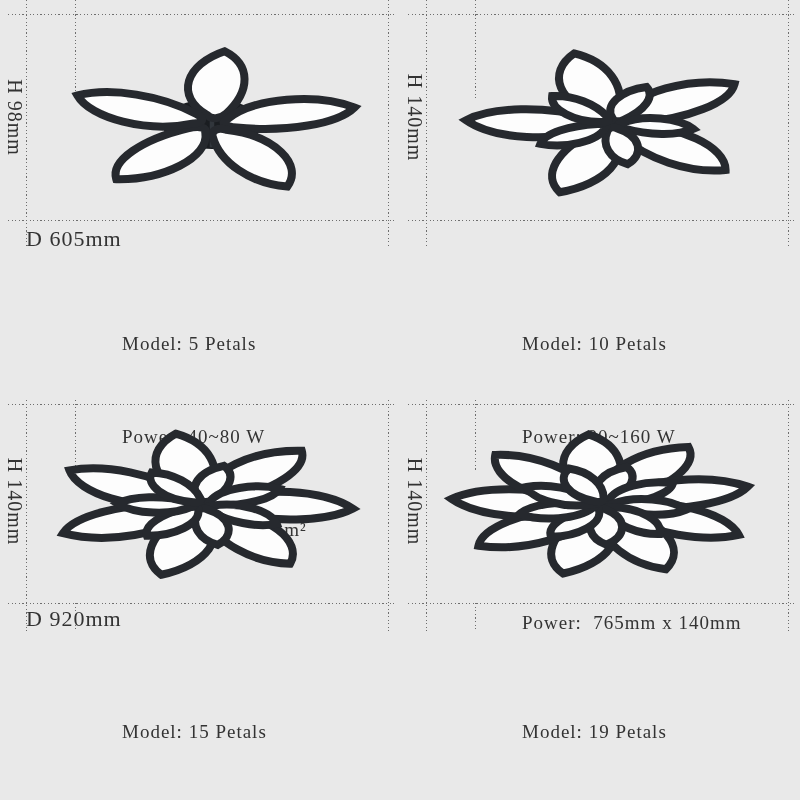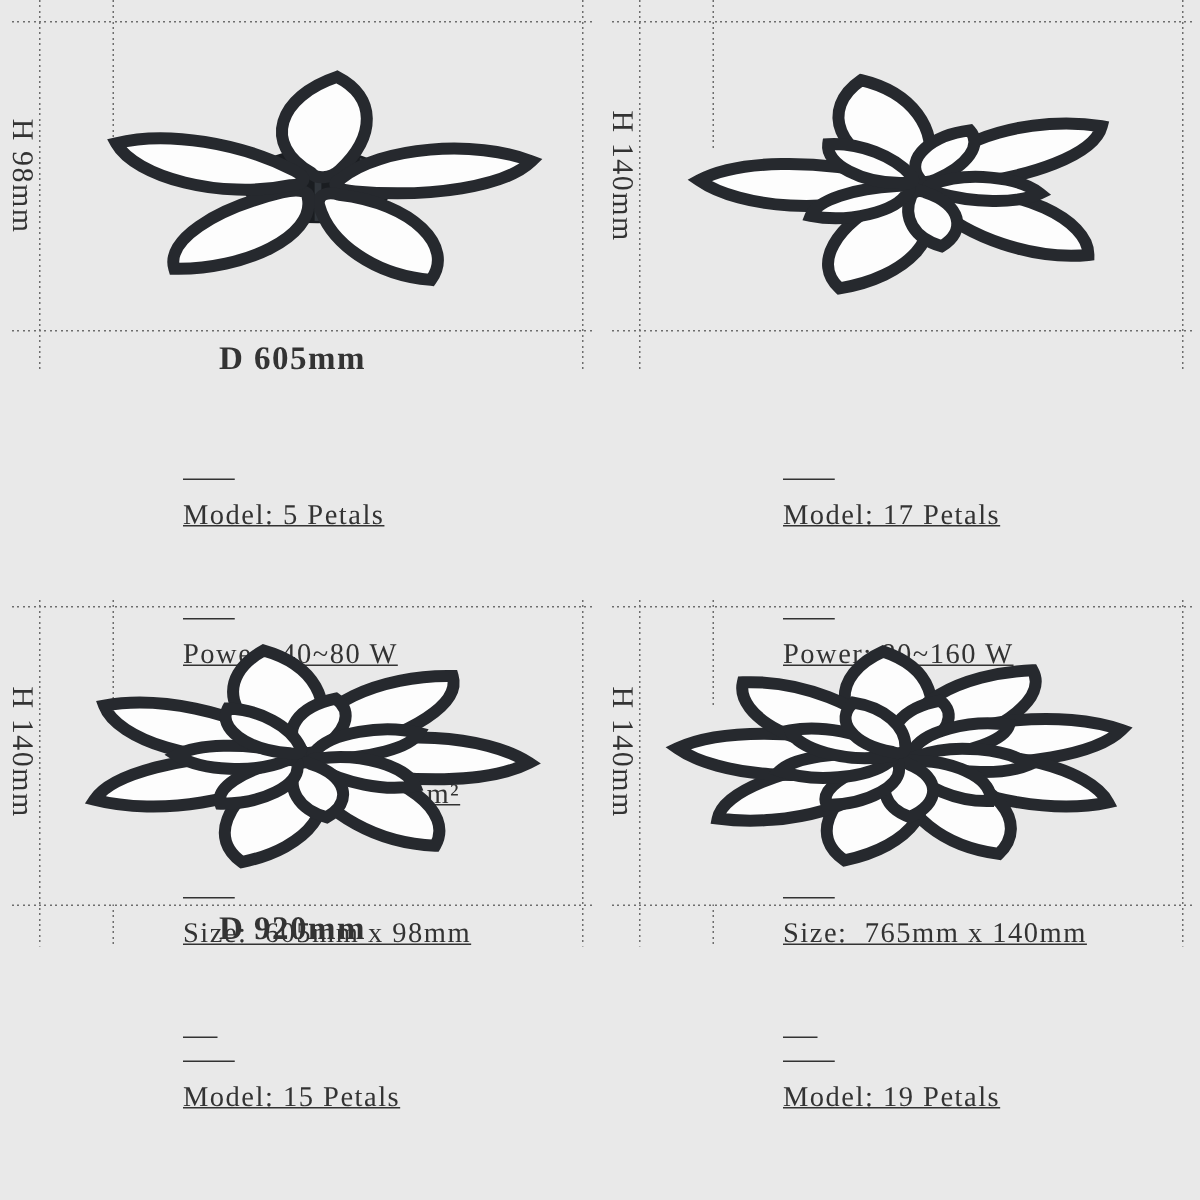--- a/index.html
+++ b/index.html
@@ -27,28 +27,28 @@
   .row-bot .vl-left,.row-bot .vl-right{height:231px}
   .row-top .vl-mid{height:100px} .row-bot .vl-mid{height:72px}
 
   
   .h-label{position:absolute;width:160px;left:-66px;text-align:center;
     transform:rotate(90deg);font-size:20px;letter-spacing:1px;white-space:pre;}
   .row-top .h-label{top:106px}
   .row-bot .h-label{top:90px}
 
   
-  .d-label{position:absolute;left:14px;width:362px;text-align:center;
-    font-size:22px;letter-spacing:1px;white-space:pre;font-weight:bold;}
+  .d-label{position:absolute;left:26px;width:362px;text-align:left;
+    font-size:22px;letter-spacing:1px;white-space:pre;}
   .row-top .d-label{top:226px}
   .row-bot .d-label{top:206px}
 
   
   .specs{position:absolute;left:122px;font-size:19px;line-height:31px;
-    letter-spacing:1px;white-space:pre;text-decoration:underline;}
+    letter-spacing:1px;white-space:pre;}
   .row-top .specs{top:266px}
   .row-bot .specs{top:254px}
 
   
   .lamp{position:absolute;display:block;}
   .row-top .lamp{left:46px;top:32px;width:332px;height:184px;}
   .row-bot .lamp{left:12px;top:10px;width:380px;height:190px;}
 </style>
 </head>
 <body>
@@ -84,21 +84,20 @@
           <path d="M 22,-10 C 64,-62 150,-62 193,-17 C 164,24 95,35 31,14 C 13,8 12,-4 22,-10 Z" transform="rotate(64) scale(1)" fill="#fdfdfd" stroke="#26292e" stroke-width="8" vector-effect="non-scaling-stroke" stroke-linejoin="miter" stroke-miterlimit="10"></path>
           <path d="M 22,-10 C 64,-62 150,-62 193,-17 C 164,24 95,35 31,14 C 13,8 12,-4 22,-10 Z" transform="rotate(136) scale(1)" fill="#fdfdfd" stroke="#26292e" stroke-width="8" vector-effect="non-scaling-stroke" stroke-linejoin="miter" stroke-miterlimit="10"></path>
           <path d="M 22,-10 C 64,-62 150,-62 193,-17 C 164,24 95,35 31,14 C 13,8 12,-4 22,-10 Z" transform="rotate(208) scale(1)" fill="#fdfdfd" stroke="#26292e" stroke-width="8" vector-effect="non-scaling-stroke" stroke-linejoin="miter" stroke-miterlimit="10"></path>
         </g>
       </svg>
     <div class="d-label">D 605mm</div>
     <div class="specs">
       <div class="spec-line">Model: 5 Petals</div>
       <div class="spec-line">Power: 40~80 W</div>
       <div class="spec-line">Use space: 10~15  m²</div>
-      <div class="spec-line">Size:  605mm x 98mm</div>
     </div>
   </section>
 
   <section class="quad q1 row-top">
     <div class="hline hl-top"></div>
     <div class="hline hl-bot"></div>
     <div class="vline vl-left"></div>
     <div class="vline vl-mid"></div>
     <div class="vline vl-right"></div>
     <div class="h-label">H 140mm</div>
@@ -125,24 +124,24 @@
           <path d="M 22,-10 C 64,-62 150,-62 193,-17 C 164,24 95,35 31,14 C 13,8 12,-4 22,-10 Z" transform="rotate(116) scale(1)" fill="#fdfdfd" stroke="#26292e" stroke-width="8" vector-effect="non-scaling-stroke" stroke-linejoin="miter" stroke-miterlimit="10"></path>
           <path d="M 22,-10 C 64,-62 150,-62 193,-17 C 164,24 95,35 31,14 C 13,8 12,-4 22,-10 Z" transform="rotate(188) scale(1)" fill="#fdfdfd" stroke="#26292e" stroke-width="8" vector-effect="non-scaling-stroke" stroke-linejoin="miter" stroke-miterlimit="10"></path>
           <path d="M 22,-10 C 64,-62 150,-62 193,-17 C 164,24 95,35 31,14 C 13,8 12,-4 22,-10 Z" transform="rotate(-60) scale(0.56)" fill="#fdfdfd" stroke="#26292e" stroke-width="8" vector-effect="non-scaling-stroke" stroke-linejoin="miter" stroke-miterlimit="10"></path>
           <path d="M 22,-10 C 64,-62 150,-62 193,-17 C 164,24 95,35 31,14 C 13,8 12,-4 22,-10 Z" transform="rotate(12) scale(0.56)" fill="#fdfdfd" stroke="#26292e" stroke-width="8" vector-effect="non-scaling-stroke" stroke-linejoin="miter" stroke-miterlimit="10"></path>
           <path d="M 22,-10 C 64,-62 150,-62 193,-17 C 164,24 95,35 31,14 C 13,8 12,-4 22,-10 Z" transform="rotate(84) scale(0.56)" fill="#fdfdfd" stroke="#26292e" stroke-width="8" vector-effect="non-scaling-stroke" stroke-linejoin="miter" stroke-miterlimit="10"></path>
           <path d="M 22,-10 C 64,-62 150,-62 193,-17 C 164,24 95,35 31,14 C 13,8 12,-4 22,-10 Z" transform="rotate(156) scale(0.56)" fill="#fdfdfd" stroke="#26292e" stroke-width="8" vector-effect="non-scaling-stroke" stroke-linejoin="miter" stroke-miterlimit="10"></path>
           <path d="M 22,-10 C 64,-62 150,-62 193,-17 C 164,24 95,35 31,14 C 13,8 12,-4 22,-10 Z" transform="rotate(228) scale(0.56)" fill="#fdfdfd" stroke="#26292e" stroke-width="8" vector-effect="non-scaling-stroke" stroke-linejoin="miter" stroke-miterlimit="10"></path>
         </g>
       </svg>
     <div class="specs">
-      <div class="spec-line">Model: 17 Petals</div>
+      <div class="spec-line">Model: 10 Petals</div>
       <div class="spec-line">Power: 80~160 W</div>
       <div class="spec-line">Use space: 15~20  m²</div>
-      <div class="spec-line">Size:  765mm x 140mm</div>
+      <div class="spec-line">Power:  765mm x 140mm</div>
     </div>
   </section>
 
   <section class="quad q2 row-bot">
     <div class="hline hl-top"></div>
     <div class="hline hl-bot"></div>
     <div class="vline vl-left"></div>
     <div class="vline vl-mid"></div>
     <div class="vline vl-right"></div>
     <div class="vstub-mid"></div>

